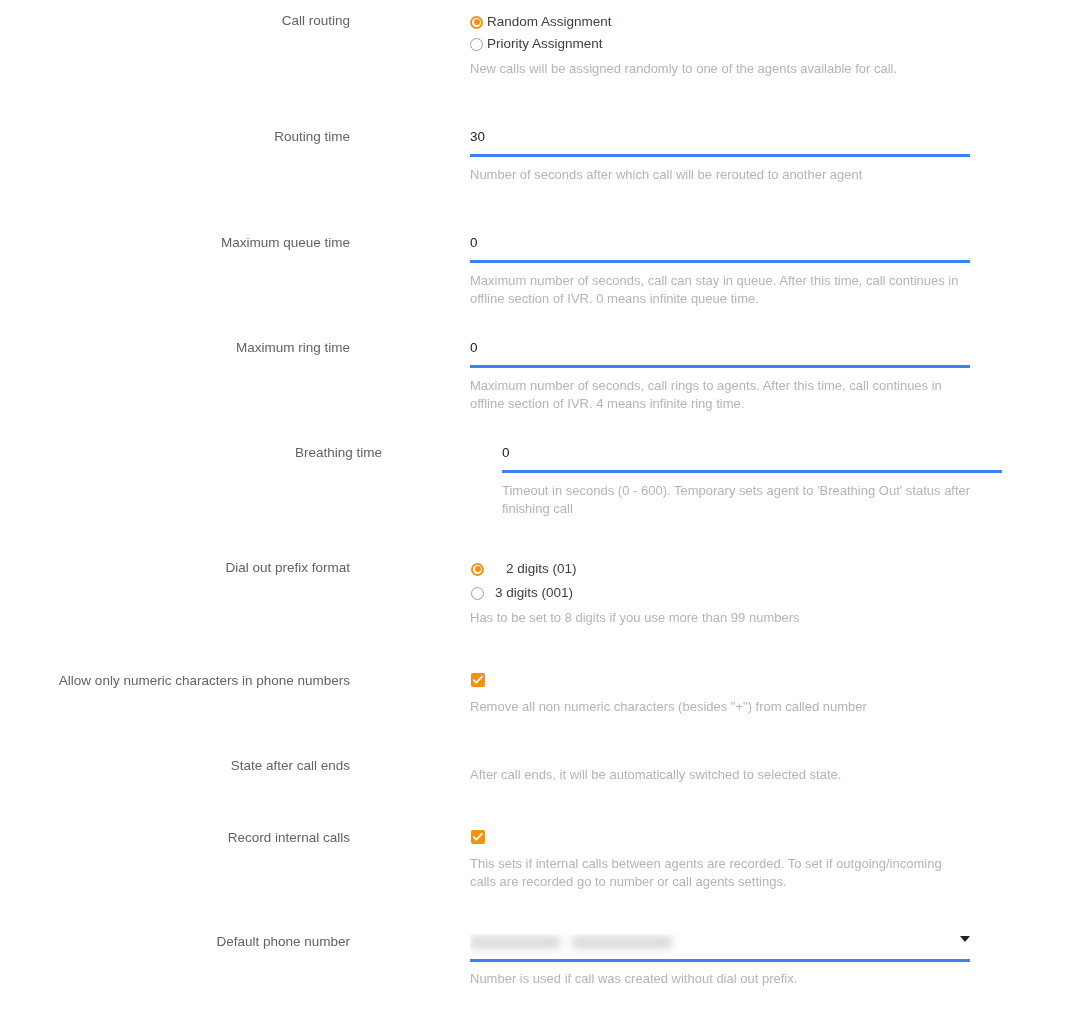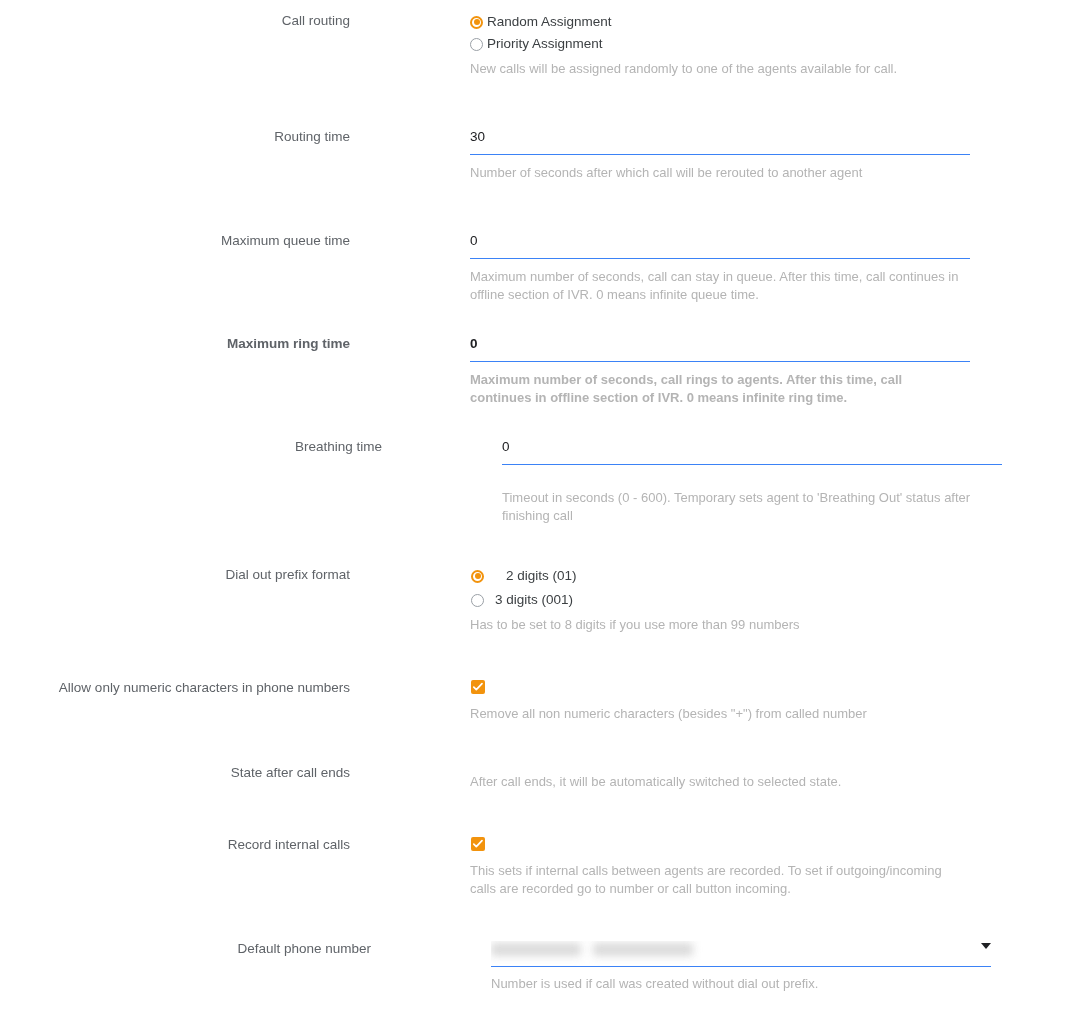--- a/index.html
+++ b/index.html
@@ -94,21 +94,21 @@
   
   .field {
     position: relative;
     width: 500px;
   }
   .field-value {
     font-size: 13.5px;
     line-height: 16px;
     color: #202124;
     padding-bottom: 9px;
-    border-bottom: 1px solid #3b82f6;
+    border-bottom: 3px solid #3b82f6;
     min-height: 16px;
     white-space: nowrap;
     overflow: hidden;
   }
 
   .blur-wrap {
     display: flex;
     align-items: center;
     gap: 12px;
     height: 16px;
@@ -180,37 +180,37 @@
   <div class="row" style="margin-top:51px;">
     <div class="label-col">Maximum queue time</div>
     <div class="control-col">
       <div class="field">
         <div class="field-value">0</div>
       </div>
       <div class="helper" style="margin-top:9px;">Maximum number of seconds, call can stay in queue. After this time, call continues in offline section of IVR. 0 means infinite queue time.</div>
     </div>
   </div>
 
-  <div class="row" style="margin-top:32px;font-weight:bold;">
+  <div class="row" style="margin-top:32px;">
     <div class="label-col">Maximum ring time</div>
     <div class="control-col">
       <div class="field">
         <div class="field-value">0</div>
       </div>
-      <div class="helper" style="margin-top:9px; width:490px;">Maximum number of seconds, call rings to agents. After this time, call continues in offline section of IVR. 0 means infinite ring time.</div>
+      <div class="helper" style="margin-top:9px; width:490px;">Maximum number of seconds, call rings to agents. After this time, call continues in offline section of IVR. 4 means infinite ring time.</div>
     </div>
   </div>
 
   <div class="row" style="margin-top:32px;padding-left:32px;">
     <div class="label-col">Breathing time</div>
     <div class="control-col">
       <div class="field">
         <div class="field-value">0</div>
       </div>
-      <div class="helper" style="margin-top:24px; width:492px;">Timeout in seconds (0 - 600). Temporary sets agent to 'Breathing Out' status after finishing call</div>
+      <div class="helper" style="margin-top:9px; width:492px;">Timeout in seconds (0 - 600). Temporary sets agent to 'Breathing Out' status after finishing call</div>
     </div>
   </div>
 
   <div class="row" style="margin-top:42px;">
     <div class="label-col">Dial out prefix format</div>
     <div class="control-col" style="padding-left:121px;">
       <div class="radio-line">
         <span class="radio checked"></span>
         <span class="radio-label" style="margin-left:22px;">2 digits (01)</span>
       </div>
@@ -242,25 +242,25 @@
   </div>
 
   <div class="row" style="margin-top:46px;">
     <div class="label-col">Record internal calls</div>
     <div class="control-col" style="padding-left:121px;">
       <span class="checkbox">
         <svg width="12" height="12" viewBox="0 0 12 12">
           <path d="M1.8 6.2 L4.3 8.7 L10 2.6" fill="none" stroke="#ffffff" stroke-width="1.7" stroke-linecap="round" stroke-linejoin="round"></path>
         </svg>
       </span>
-      <div class="helper" style="margin-top:7px; margin-left:-1px; width:500px;">This sets if internal calls between agents are recorded. To set if outgoing/incoming calls are recorded go to number or call button incoming.</div>
-    </div>
-  </div>
-
-  <div class="row" style="margin-top:43px;padding-left:21px;">
+      <div class="helper" style="margin-top:7px; margin-left:-1px; width:500px;">This sets if internal calls between agents are recorded. To set if outgoing/incoming calls are recorded go to number or call agents settings.</div>
+    </div>
+  </div>
+
+  <div class="row" style="margin-top:43px;">
     <div class="label-col">Default phone number</div>
     <div class="control-col">
       <div class="field">
         <div class="field-value">
           <span class="blur-wrap">
             <span class="blur-chip" style="width:90px;"></span>
             <span class="blur-chip" style="width:100px;"></span>
           </span>
         </div>
         <span class="select-arrow"></span>

